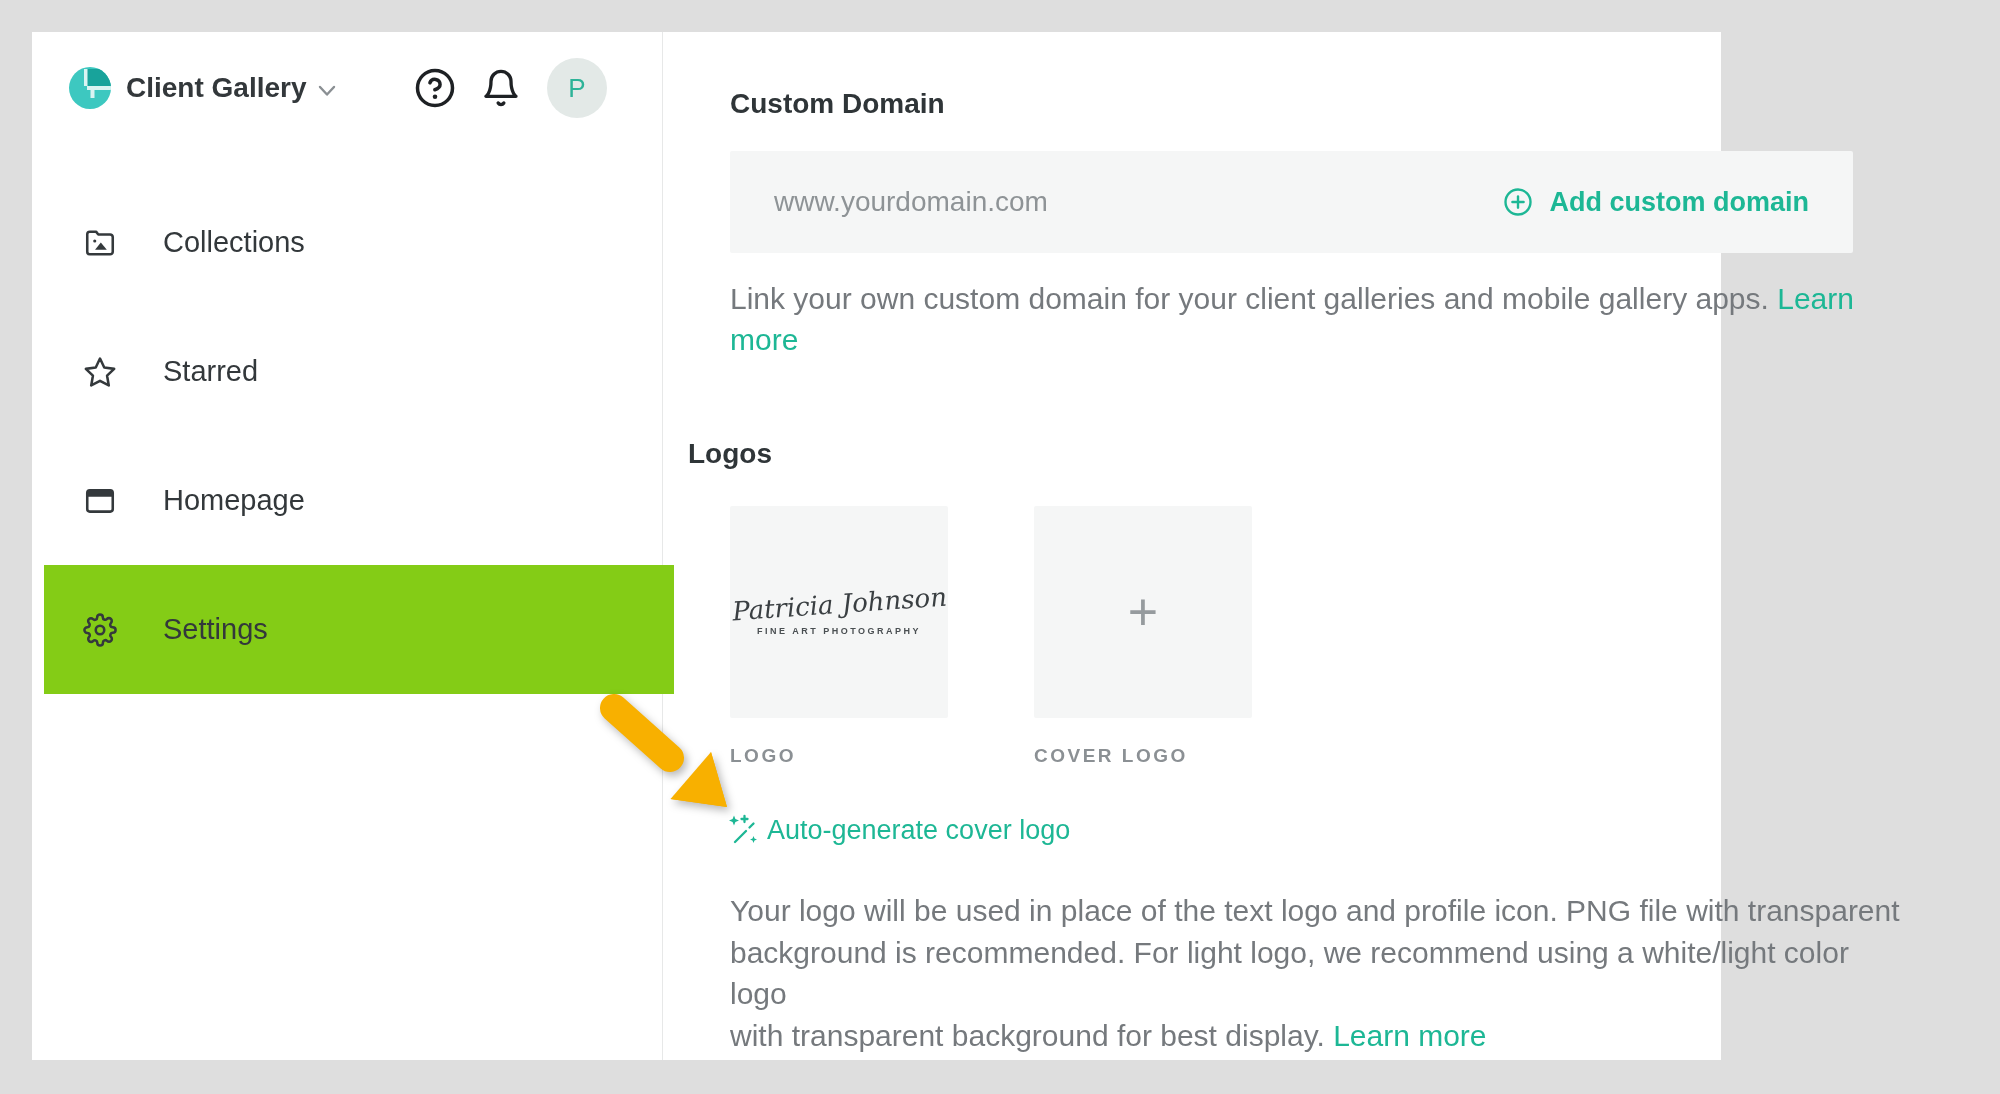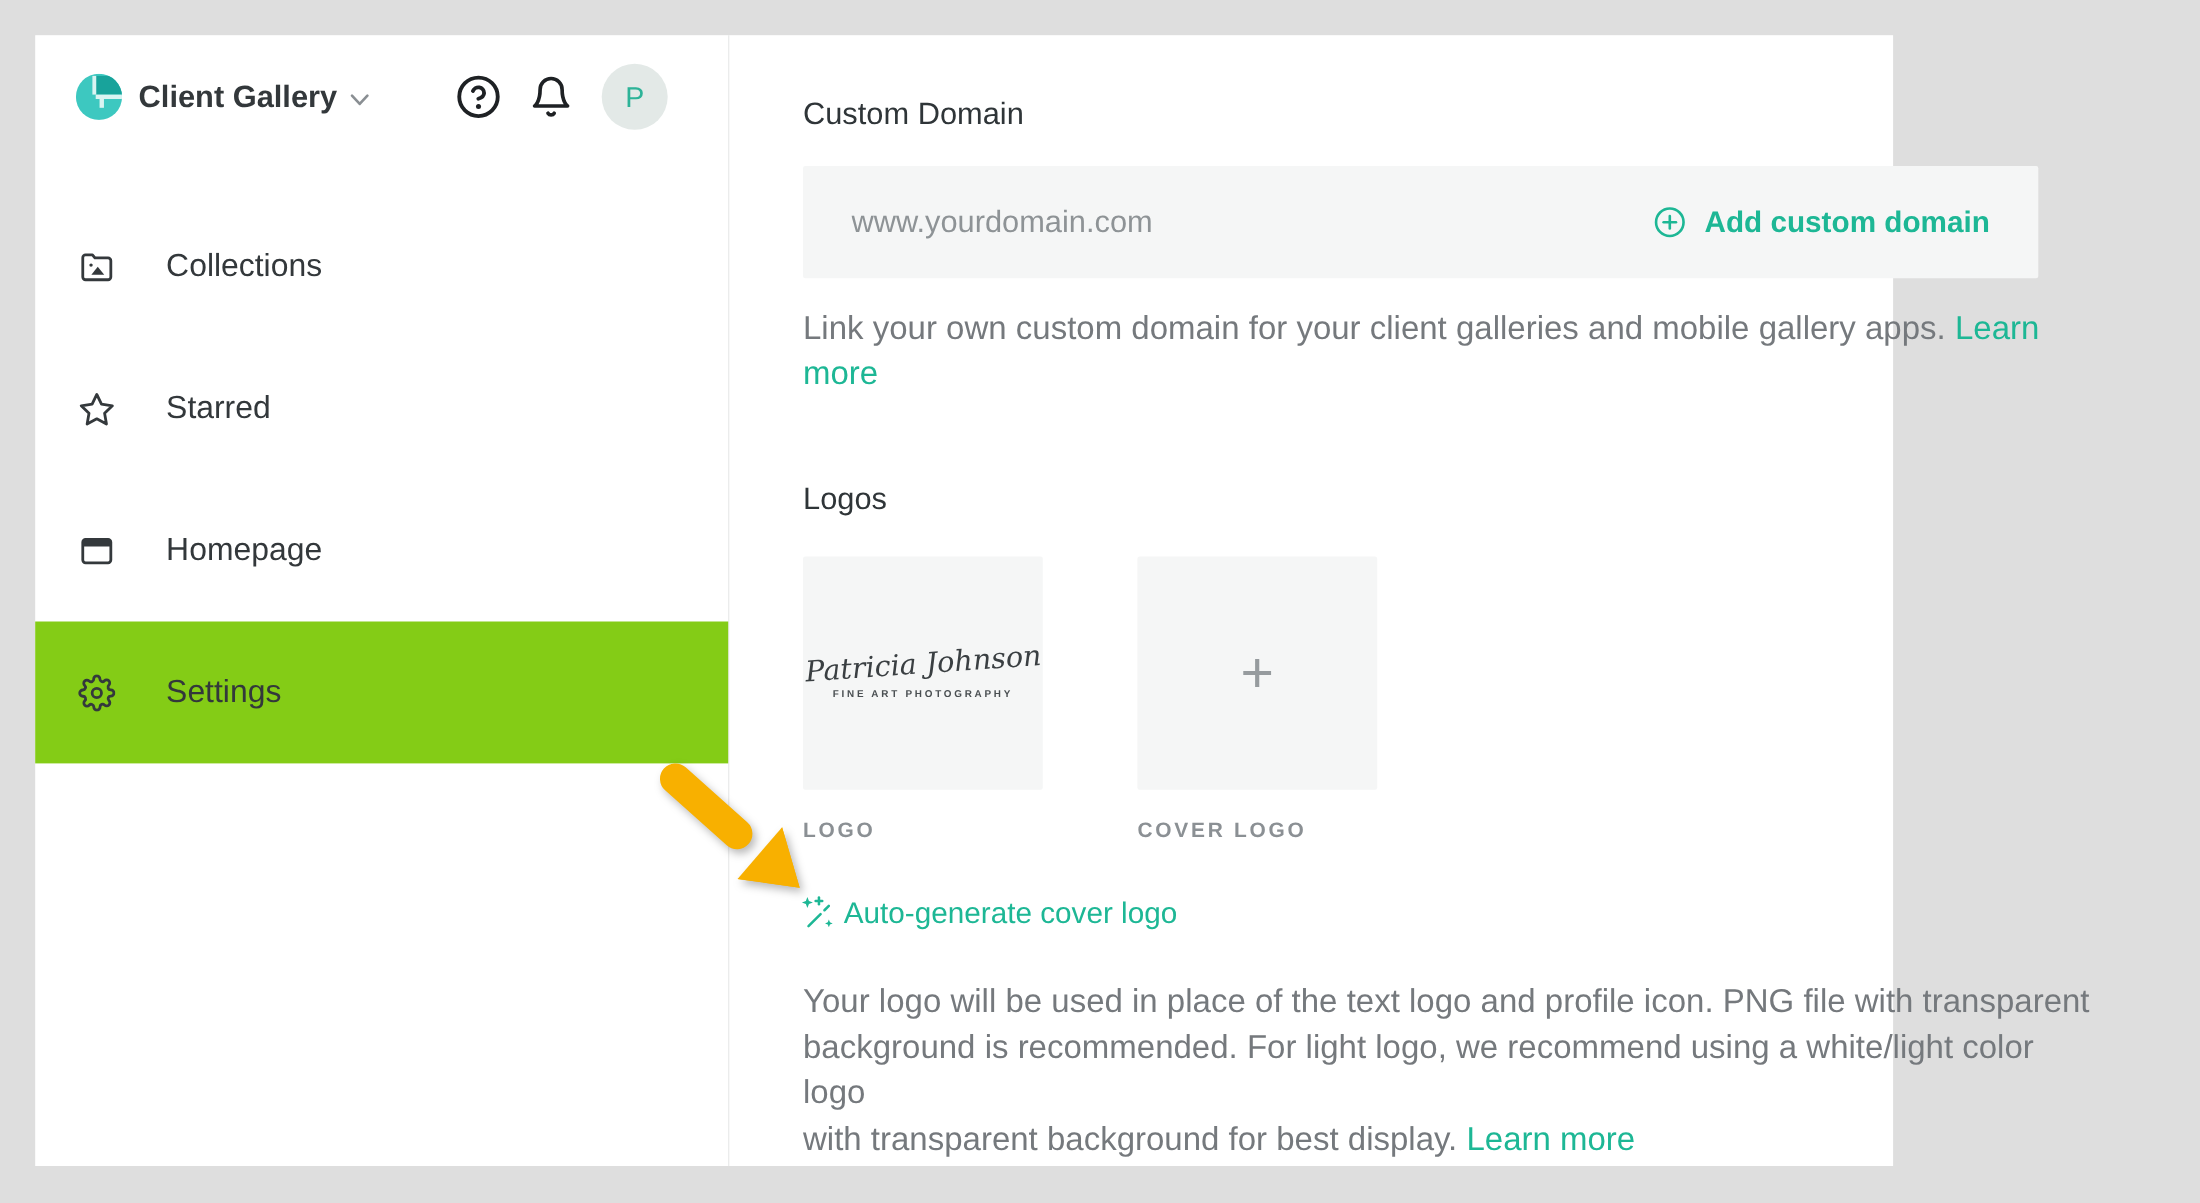--- a/index.html
+++ b/index.html
@@ -33,36 +33,36 @@
   .hdr-icon { cursor:pointer; display:flex; align-items:center; justify-content:center; }
   .icon-help { margin-left:auto; }
   .icon-bell { margin-left:25px; }
   .avatar {
     margin-left:26px; width:60px; height:60px; border-radius:50%;
     background:#e3e9e7; color:#2db398; font-size:26px; font-weight:500;
     display:flex; align-items:center; justify-content:center; cursor:pointer;
   }
 
   
-  .nav { position:absolute; left:0; top:146px; width:630px; }
+  .nav { position:absolute; left:12px; top:146px; width:630px; }
   .nav-item {
     height:129px; display:flex; align-items:center;
     padding-left:39px; cursor:pointer;
   }
   .nav-item.active { background:#84cc16; }
   .nav-icon { width:34px; height:34px; flex:0 0 auto; }
   .nav-label { margin-left:46px; font-size:29px; color:#33383b; }
 
   
   .section-title {
-    position:absolute; font-size:28px; font-weight:normal; color:#2f3538;
+    position:absolute; font-size:28px; font-weight:bold; color:#2f3538;
     line-height:36px;
   }
   #custom-domain-title { left:698px; top:54px; }
-  #logos-title { left:698px; top:404px; }
+  #logos-title { left:656px; top:404px; }
 
   .domain-box {
     position:absolute; left:698px; top:119px; width:1123px; height:102px;
     background:#f5f6f6; border-radius:2px;
     display:flex; align-items:center; padding:0 44px;
   }
   .domain-input {
     flex:1; border:none; outline:none; background:transparent;
     font-family:"Liberation Sans","DejaVu Sans",sans-serif;
     font-size:28px; color:#45494c;

